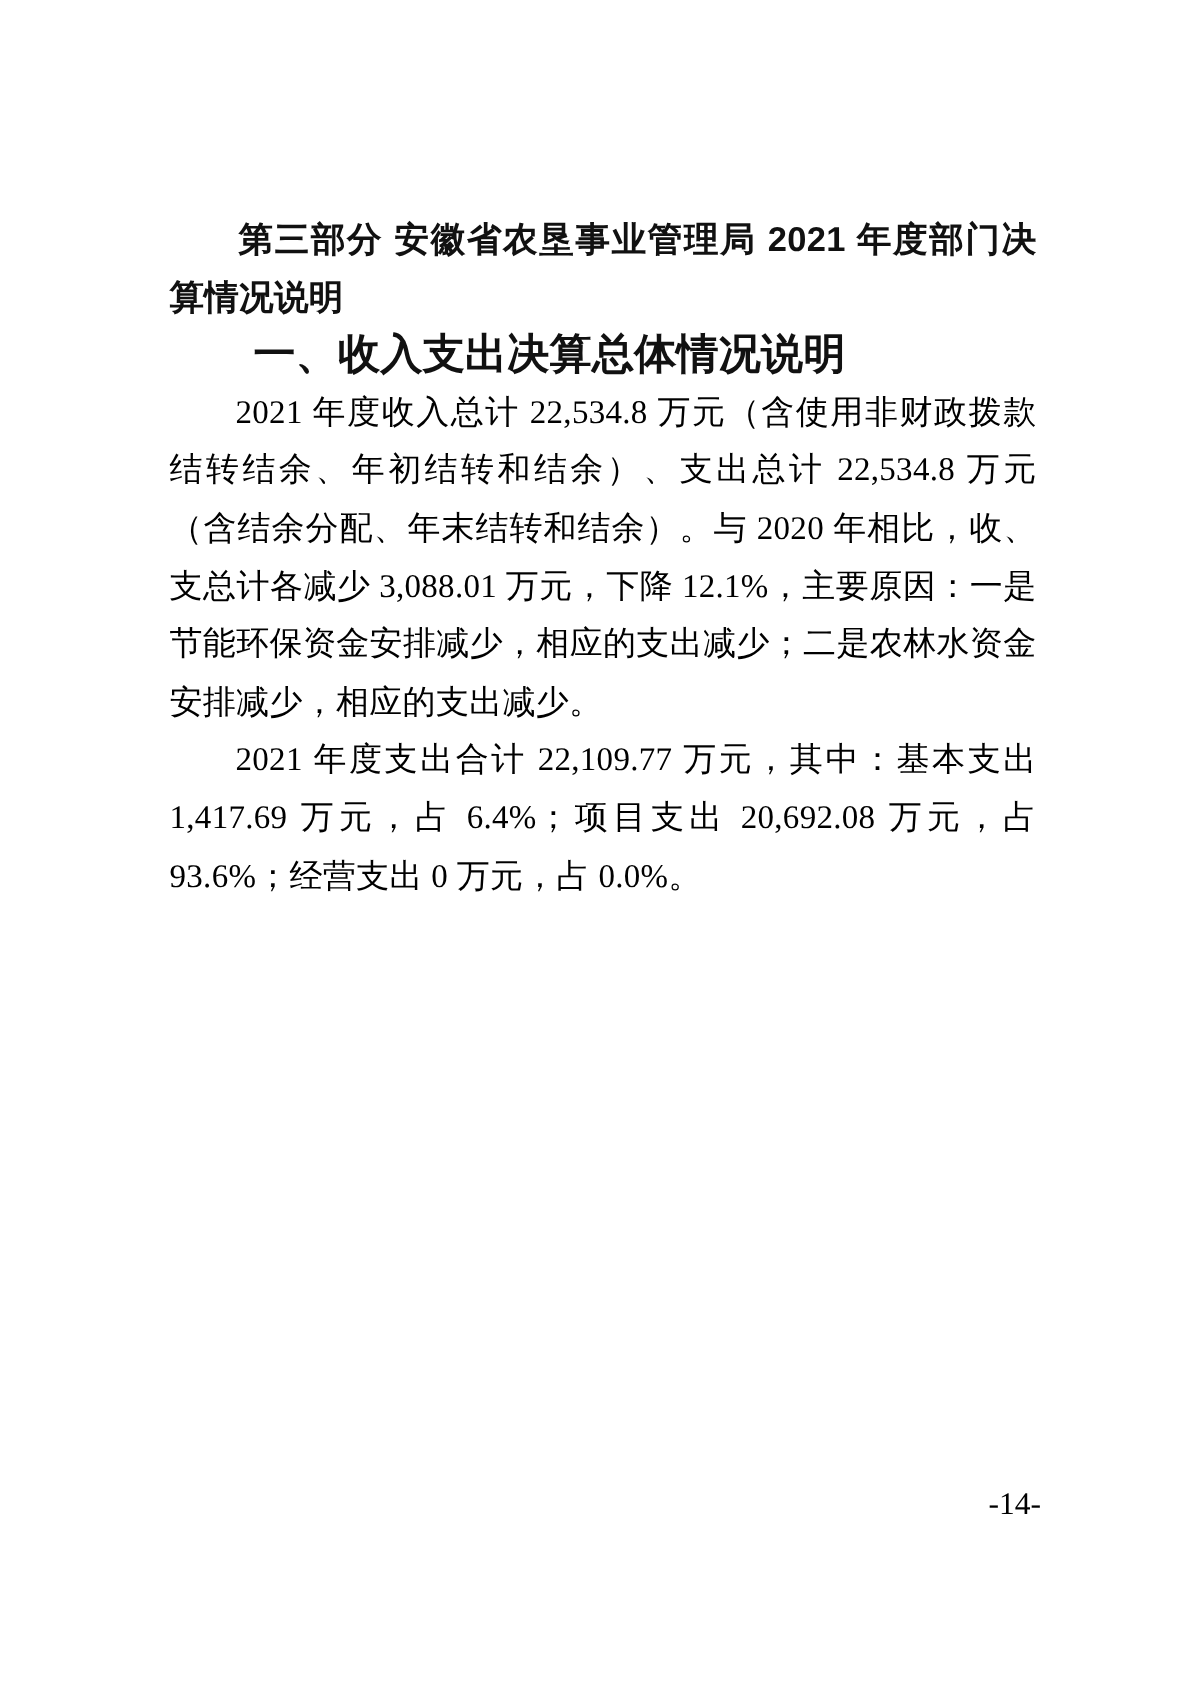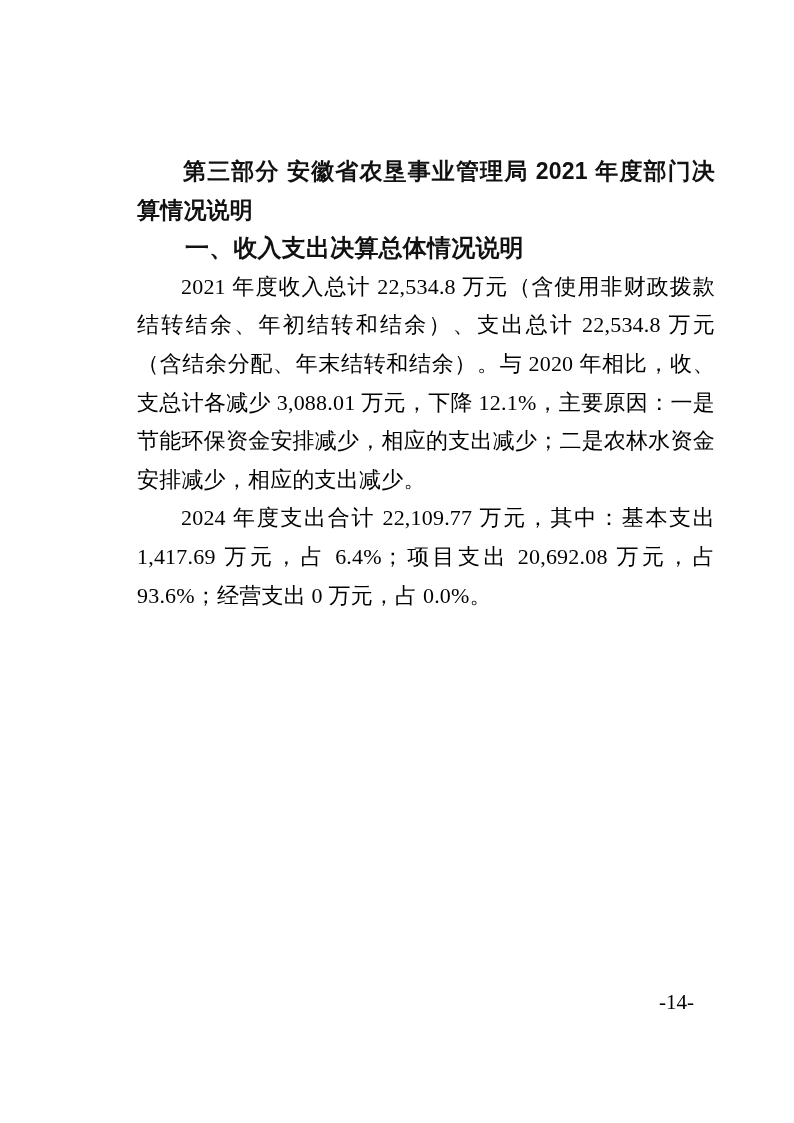--- a/index.html
+++ b/index.html
@@ -16,42 +16,41 @@
   .page {
     position: relative;
     width: 794px;
     height: 1123px;
     background: #ffffff;
     overflow: hidden;
   }
   .content {
     position: absolute;
     left: 113px;
-    top: 152px;
+    top: 140px;
     width: 578px;
     font-size: 22px;
     line-height: 38.6px;
     text-align: justify;
     letter-spacing: 0.2px;
-    margin-left: 24px;
   }
   .doc-title {
     font-family: "Liberation Sans", "DejaVu Sans", sans-serif;
     font-weight: 700;
     font-size: 23px;
     line-height: 38.6px;
     margin: 0;
     text-indent: 2em;
     text-align: justify;
     color: #111111;
   }
   .section-heading {
     font-family: "Liberation Sans", "DejaVu Sans", sans-serif;
     font-weight: 700;
-    font-size: 24px;
+    font-size: 28px;
     line-height: 38.6px;
     margin: 0;
     text-indent: 2em;
     color: #111111;
   }
   .body-paragraph {
     margin: 0;
     text-indent: 2em;
     text-align: justify;
   }
@@ -75,21 +74,21 @@
 
     <section>
       <h2 class="section-heading">一、收入支出决算总体情况说明</h2>
       <p class="body-paragraph">2021 年度收入总计 22,534.8 万元（含使用非财政拨款结转结余、年初结转和结余）、支出总计 22,534.8 万元（含结余分配、年末结转和结余）。与 2020 年相比，收、支总计各减少 3,088.01 万元，下降 12.1%，主要原因：一是节能环保资金安排减少，相应的支出减少；二是农林水资金安排减少，相应的支出减少。</p>
     </section>
 
     <section>
     </section>
 
     <section>
-      <p class="body-paragraph">2024 年度支出合计 22,109.77 万元，其中：基本支出 1,417.69 万元，占 6.4%；项目支出 20,692.08 万元，占 93.6%；经营支出 0 万元，占 0.0%。</p>
+      <p class="body-paragraph">2021 年度支出合计 22,109.77 万元，其中：基本支出 1,417.69 万元，占 6.4%；项目支出 20,692.08 万元，占 93.6%；经营支出 0 万元，占 0.0%。</p>
     </section>
 
     <section>
     </section>
 
   </div>
 
   <div class="page-number">-14-</div>
 </div>
 

